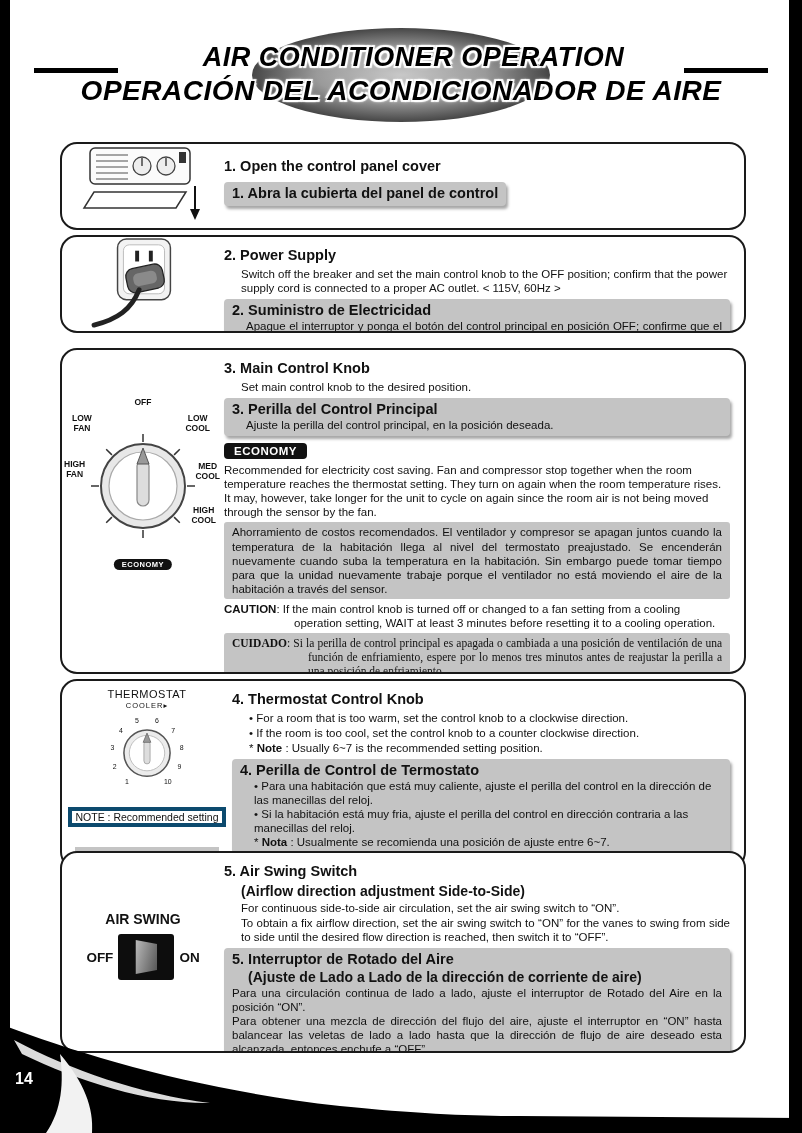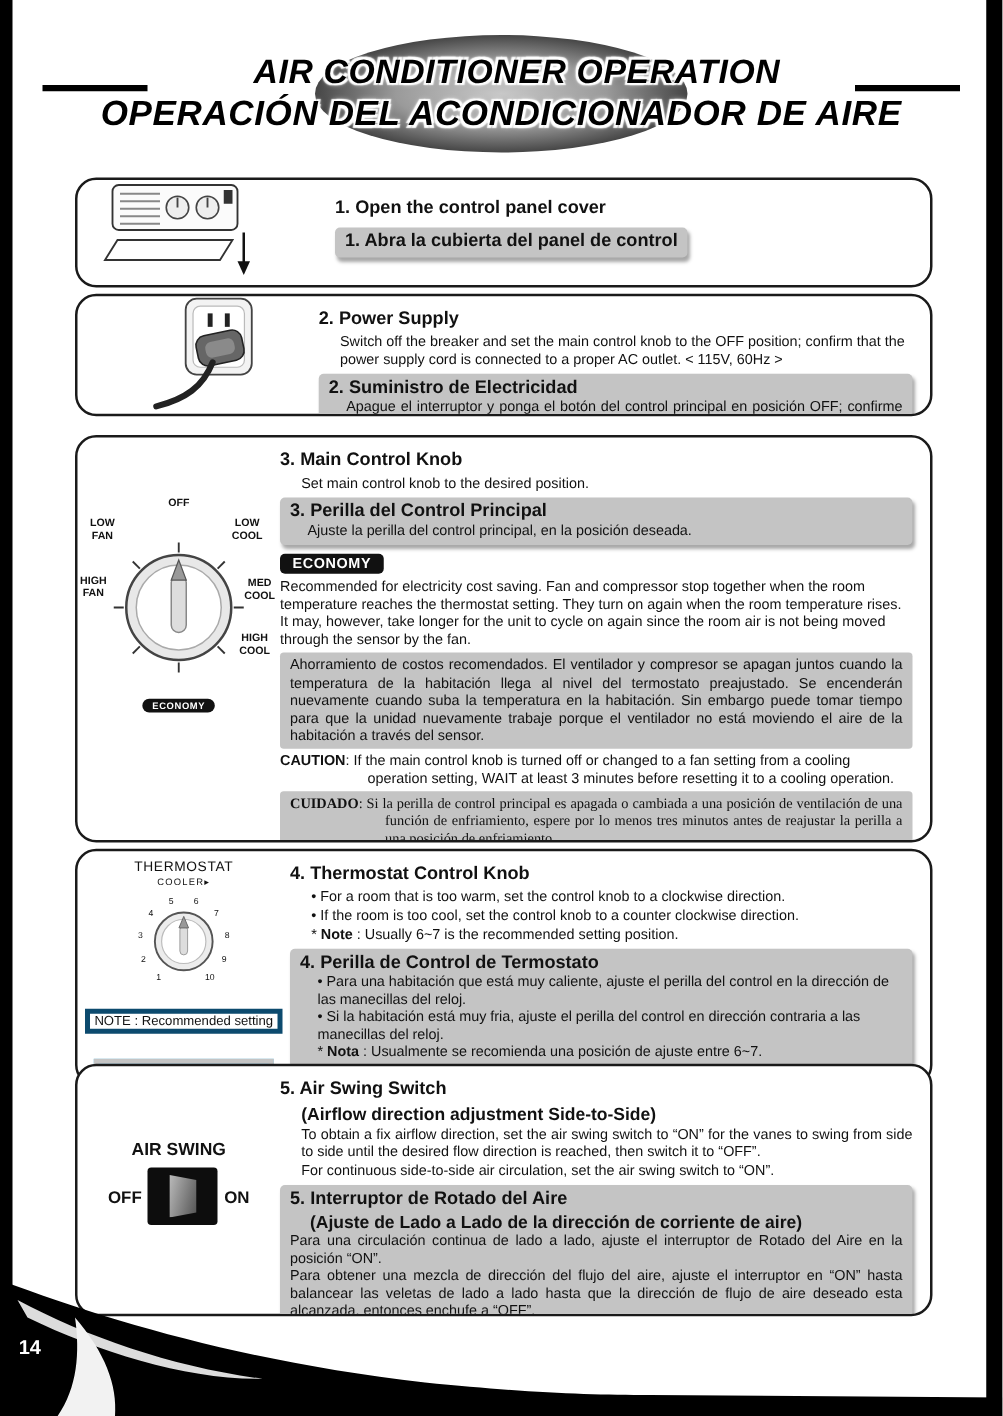--- a/index.html
+++ b/index.html
@@ -17,22 +17,22 @@
     background:radial-gradient(ellipse at center,#c8c8c8 0%,#9a9a9a 40%,#3a3a3a 75%,#000 100%);z-index:1;}
   .title-line{position:absolute;left:0;right:0;text-align:center;font-weight:bold;font-style:italic;
     font-size:27px;letter-spacing:.5px;color:#000;z-index:2;
     text-shadow:-2px -2px 1px #fff,2px -2px 1px #fff,-2px 2px 1px #fff,2px 2px 1px #fff,0 0 5px #fff;}
   .title-line.one{top:42px;padding-left:25px;}
   .title-line.two{top:75px;font-size:28px;}
 
   
   .box{position:absolute;left:60px;width:686px;border:2px solid #1a1a1a;border-radius:17px;
        background:#fff;box-sizing:border-box;display:flex;z-index:2;overflow:hidden;}
-  #box1{top:142px;height:88px;gap:44px;}
-  #box2{top:235px;height:98px;padding-left:31px;}
+  #box1{top:142px;height:88px;}
+  #box2{top:235px;height:98px;}
   #box3{top:348px;height:326px;}
   #box4{top:679px;height:190px;}
   #box5{top:851px;height:202px;}
   .illus{flex:0 0 162px;display:flex;flex-direction:column;align-items:center;}
   .content{flex:1;padding:8px 14px 5px 0;font-size:11.5px;line-height:1.22;}
   .content p{margin:2px 0;}
   .h-en{font-weight:bold;font-size:14.5px;margin:2px 0;}
   .sub{font-weight:bold;font-size:14px;margin-left:17px;}
   .indent{margin-left:17px;margin-top:1px;margin-bottom:1px;}
   .es-block{background:#c4c4c4;border-radius:4px;box-shadow:2px 3px 3px rgba(0,0,0,.35);
@@ -229,22 +229,22 @@
         <span>OFF</span>
         <div class="swing-box">
           <div class="rocker"></div>
         </div>
         <span>ON</span>
       </div>
     </div>
     <div class="content">
       <div class="h-en">5. Air Swing Switch</div>
       <div class="sub">(Airflow direction adjustment Side-to-Side)</div>
+      <div class="indent">For continuous side-to-side air circulation, set the air swing switch to “ON”.</div>
       <div class="indent just">To obtain a fix airflow direction, set the air swing switch to “ON” for the vanes to swing from side to side until the desired flow direction is reached, then switch it to “OFF”.</div>
-      <div class="indent">For continuous side-to-side air circulation, set the air swing switch to “ON”.</div>
       <div class="es-block">
         <div class="h-es">5. Interruptor de Rotado del Aire</div>
         <div class="sub-es">(Ajuste de Lado a Lado de la dirección de corriente de aire)</div>
         <div class="just">Para una circulación continua de lado a lado, ajuste el interruptor de Rotado del Aire en la posición “ON”.</div>
         <div class="just">Para obtener una mezcla de dirección del flujo del aire, ajuste el interruptor en “ON” hasta balancear las veletas de lado a lado hasta que la dirección de flujo de aire deseado esta alcanzada, entonces enchufe a “OFF”.</div>
       </div>
     </div>
   </div>
 
   <svg class="curl" width="802" height="115" viewBox="0 0 802 115">

